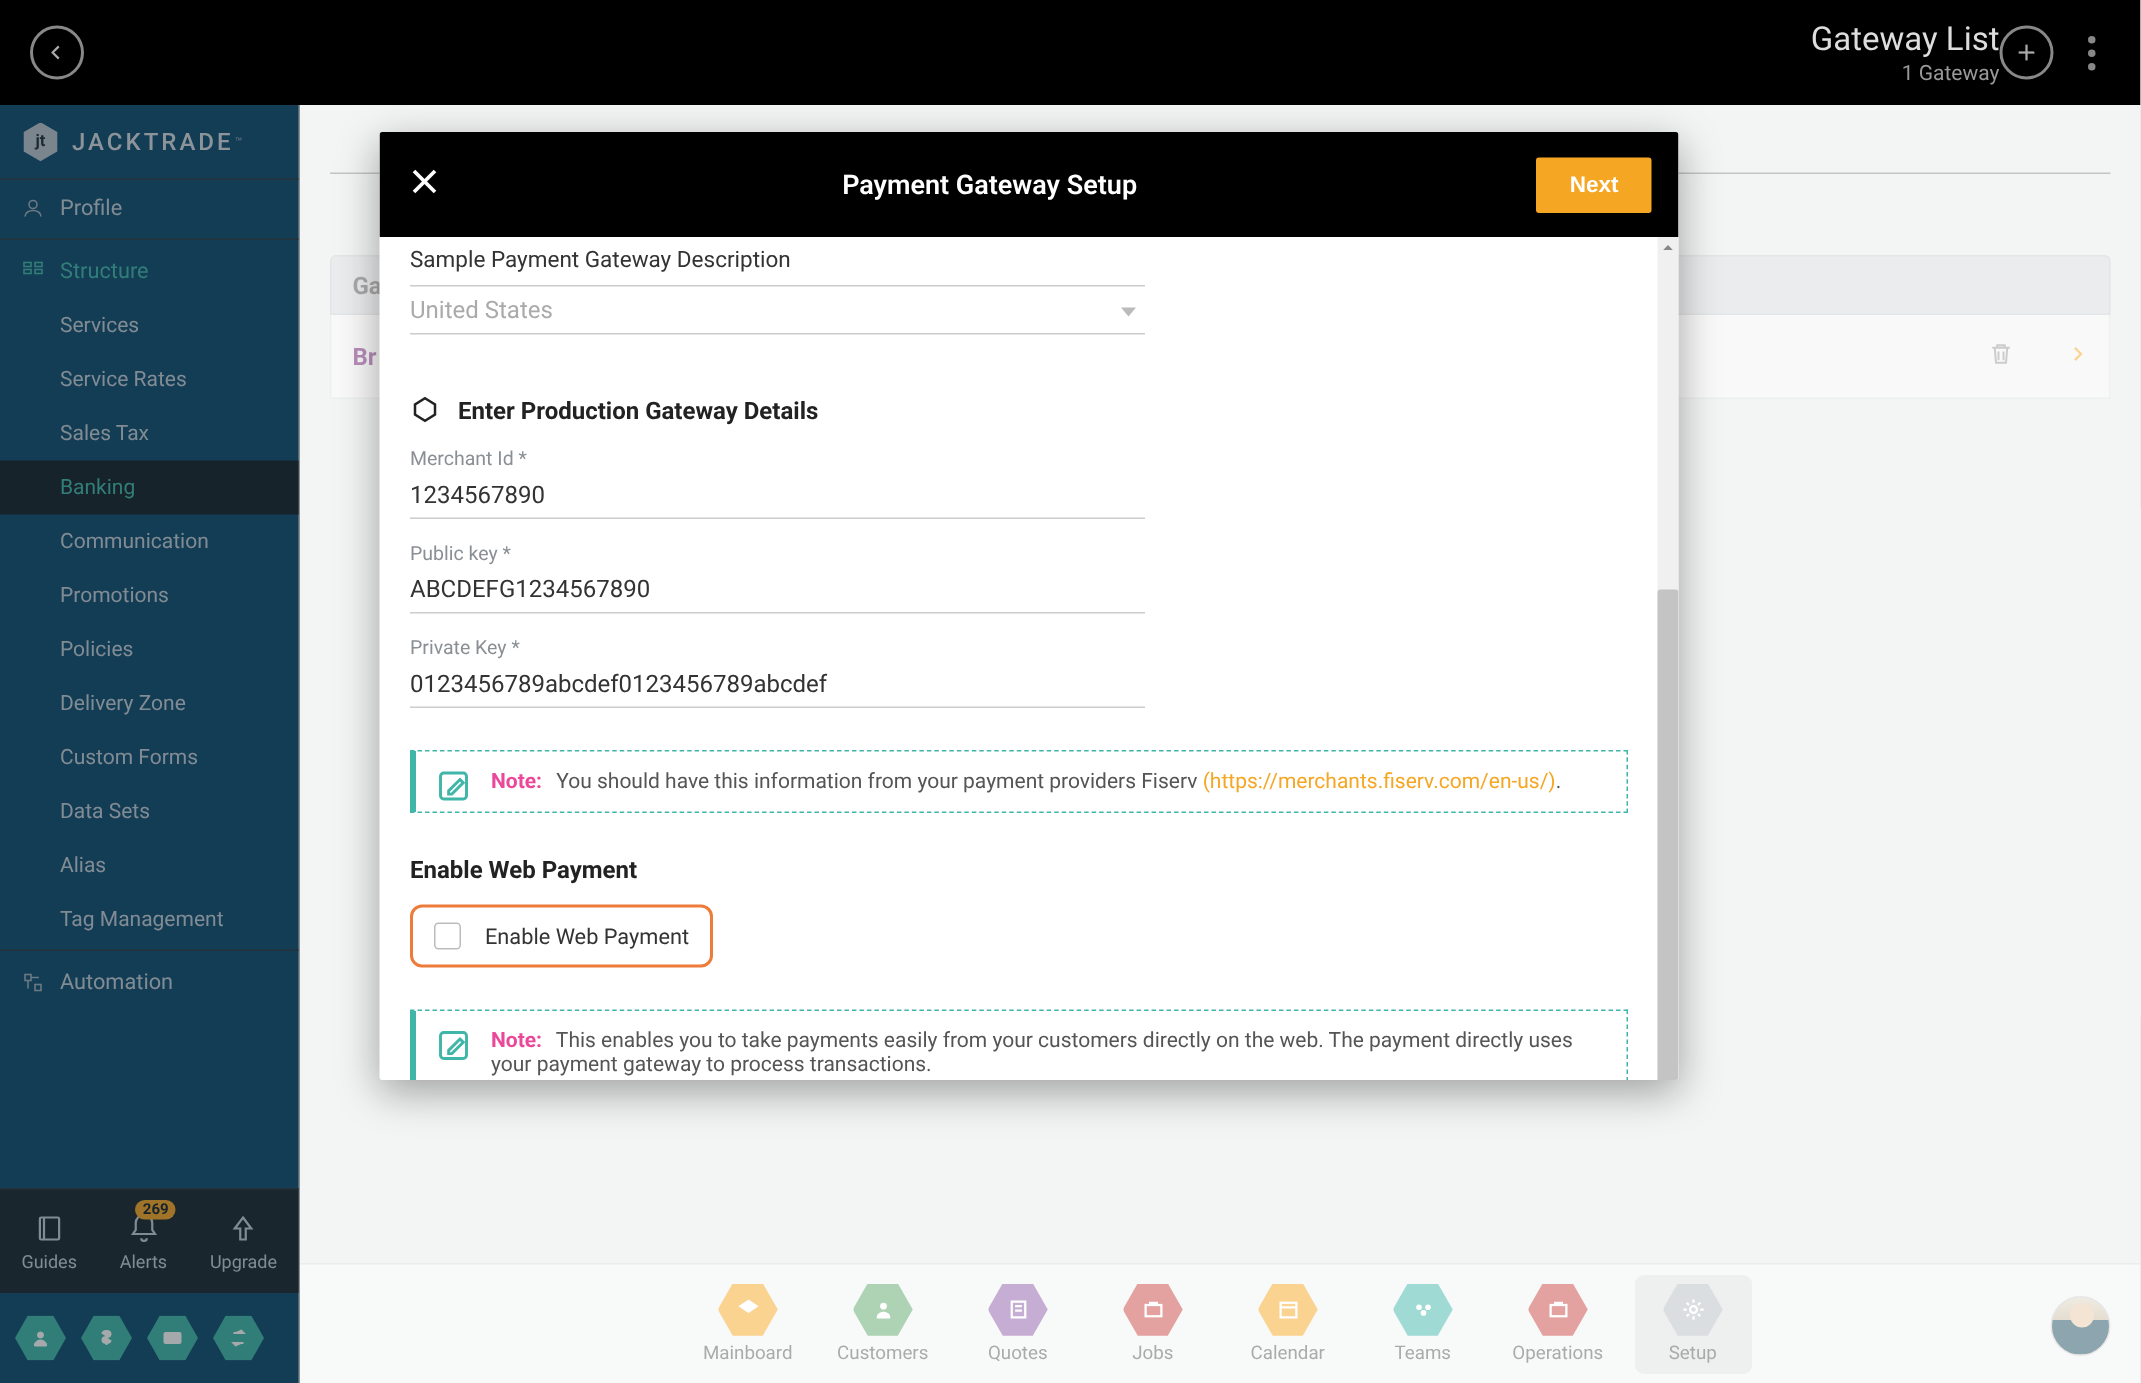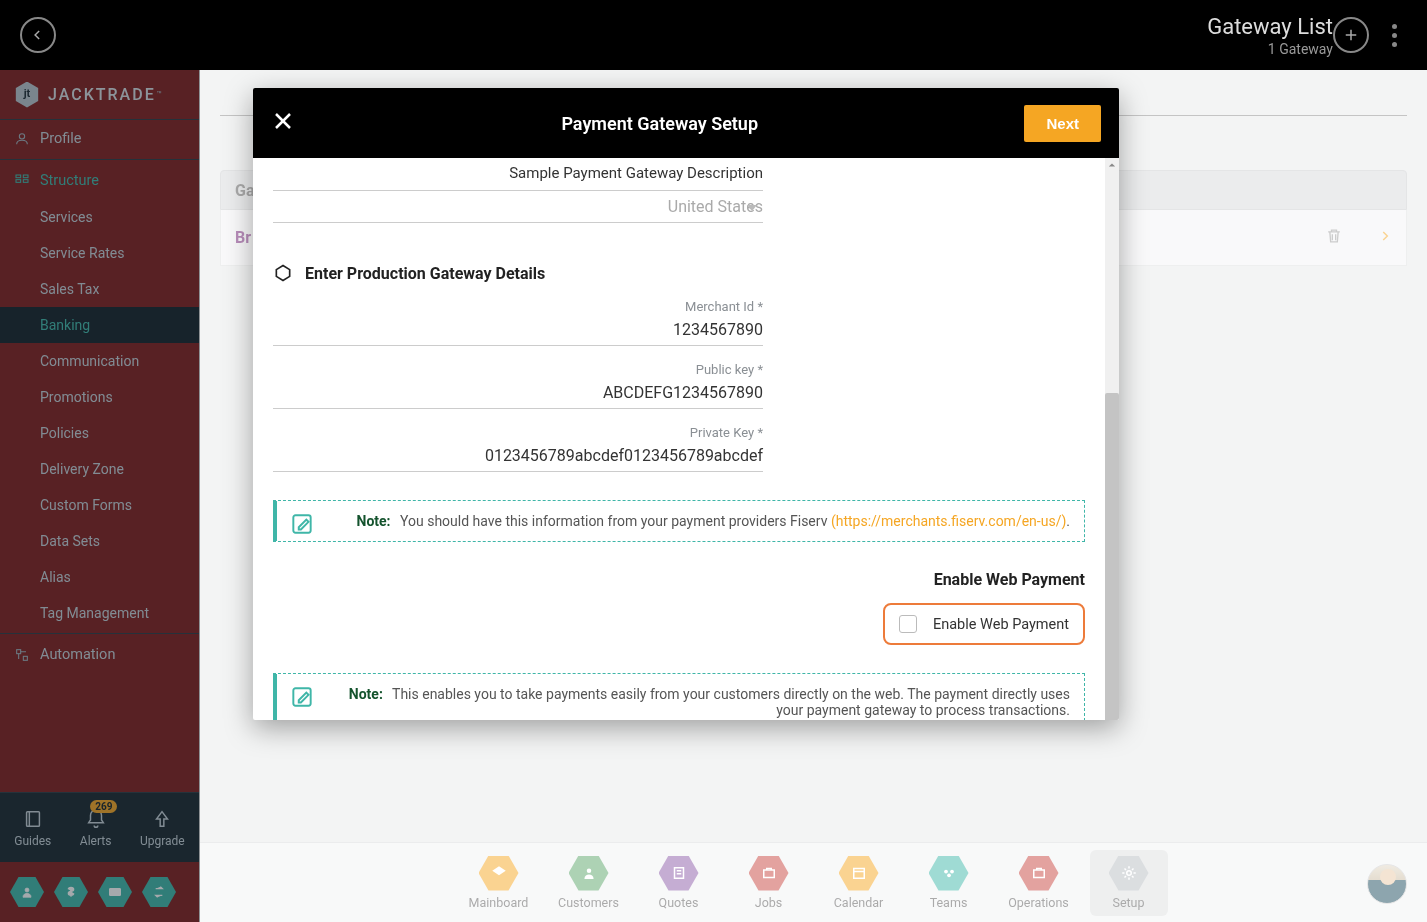--- a/index.html
+++ b/index.html
@@ -11,21 +11,21 @@
   .topbar .back svg { width:14px; height:14px; stroke:#aaa; fill:none; stroke-width:2.5;}
   .topbar .title-wrap { flex:1; text-align:right; }
   .topbar .title-wrap .title { font-size:22px; color:#ddd; font-weight:400;}
   .topbar .title-wrap .sub { font-size:14px; color:#999; margin-top:2px;}
   .topbar .add { width:36px; height:36px; border:2px solid #888; border-radius:50%; margin-right:10px; display:flex; align-items:center; justify-content:center; cursor:pointer;}
   .topbar .add svg { stroke:#aaa; width:18px; height:18px;}
   .topbar .kebab { width:30px; display:flex; flex-direction:column; align-items:center; gap:4px; margin-right:18px; cursor:pointer;}
   .topbar .kebab span{ width:5px;height:5px;background:#888;border-radius:50%;}
   
   
-  .sidebar { position:absolute; left:0; top:70px; bottom:0; width:199px; background:#7f1d1d; color:#b8c4cc; }
+  .sidebar { position:absolute; left:0; top:70px; bottom:0; width:199px; background:#0c4a6e; color:#b8c4cc; }
   .sidebar .logo { height:50px; display:flex; align-items:center; padding:0 14px; border-bottom:1px solid #2a3a44;}
   .sidebar .logo-badge { width:26px; height:26px; background:#b8c4cc; border-radius:4px; transform:rotate(0deg); clip-path: polygon(50% 0%, 93% 25%, 93% 75%, 50% 100%, 7% 75%, 7% 25%); position:relative;}
   .sidebar .logo-badge::after{content:"jt"; position:absolute; left:0; right:0; top:5px; text-align:center; font-size:11px; font-weight:700; color:#1b2a33;}
   .sidebar .logo-text { font-size:16px; letter-spacing:2px; margin-left:8px; color:#d6dde2; font-weight:500;}
   .sidebar .logo-tm { font-size:8px; vertical-align:top; margin-left:1px; color:#9fb0ba;}
   .sb-item { padding:10px 14px; font-size:14.5px; display:flex; align-items:center; cursor:pointer; color:#c3ced6;text-align:center;}
   .sb-item.parent svg{ width:16px; height:16px; margin-right:10px; stroke:#9fb0ba; fill:none; stroke-width:1.6;}
   .sb-item.active { color:#3fb6a8;}
   .sb-item.active svg{ stroke:#3fb6a8;}
   .sb-sub { padding:10px 14px 10px 40px; font-size:14px; cursor:pointer; color:#c3ced6;}
@@ -65,41 +65,41 @@
   .dim{ position:absolute; left:200px; top:70px; right:0; bottom:0; background:rgba(255,255,255,0.5);}
   .dim2{ position:absolute; left:0; top:70px; width:200px; bottom:0; background:rgba(30,40,48,0.4);}
   
   
   .modal{ position:absolute; left:253px; top:88px; width:866px; height:632px; background:#fff; box-shadow:0 8px 28px rgba(0,0,0,0.35); border-radius:2px; overflow:hidden;}
   .modal-header{ height:70px; background:#000; color:#fff; display:flex; align-items:center; padding:0 18px;}
   .modal-header .close{ cursor:pointer;}
   .modal-header .close svg{ width:24px; height:24px; stroke:#fff; stroke-width:2.5;}
   .modal-header .mtitle{ flex:1; text-align:center; font-size:18px; font-weight:600;}
   .modal-header .next{ background:#f5a623; color:#fff; font-weight:600; border:none; padding:10px 22px; font-size:15px; cursor:pointer; border-radius:2px;}
-  .modal-body{ position:absolute; top:70px; bottom:0; left:0; right:14px; overflow-y:auto; padding:0 20px 30px;text-align:right;}
+  .modal-body{ position:absolute; top:70px; bottom:0; left:0; right:14px; overflow-y:auto; padding:0 20px 30px;}
   .modal-body::-webkit-scrollbar{ width:14px;}
   .modal-scroll-track{ position:absolute; right:0; top:70px; bottom:0; width:14px; background:#f0f0f0;}
   .modal-scroll-thumb{ position:absolute; right:0; top:305px; width:14px; height:482px; background:#c4c4c4; border-radius:2px;}
   .modal-scroll-up{ position:absolute; right:0; top:70px; width:14px; height:14px; display:flex; align-items:center; justify-content:center;}
   .modal-scroll-up svg{ width:8px; height:8px; fill:#888;}
   
   .desc-cut{ color:#333; font-size:15px; padding:6px 0 8px; border-bottom:1px solid #ccc;}
   .field-label{ font-size:13px; color:#8a8f94; margin-top:16px;}
   .field-label .req::after{ content:" *";}
   .field-value{ font-size:16px; color:#333; padding:6px 0; border-bottom:1px solid #ccc; position:relative;}
   .field-value.select::after{ content:""; position:absolute; right:6px; top:14px; width:0;height:0;border-left:5px solid transparent;border-right:5px solid transparent;border-top:6px solid #bbb;}
   .field-value.select{ color:#aaa;}
   .section-hdr{ display:flex; align-items:center; margin-top:40px; font-weight:700; font-size:16px; color:#222;}
   .section-hdr .hexoutline{ width:20px; height:20px; margin-right:12px;}
   .section-hdr .hexoutline svg{ width:20px; height:20px; stroke:#222; fill:none; stroke-width:2;}
   
   .notebox{ margin-top:28px; padding:12px 14px 12px 50px; border:1px dashed #3fb6a8; border-left:4px solid #3fb6a8; position:relative; font-size:14px; color:#555;}
   .notebox .nicon{ position:absolute; left:12px; top:10px; width:26px; height:26px;}
   .notebox .nicon svg{ stroke:#3fb6a8; fill:none; stroke-width:1.8; width:26px; height:26px;}
-  .notebox .nlabel{ color:#14532d; font-weight:700; margin-right:6px;}
+  .notebox .nlabel{ color:#ec4899; font-weight:700; margin-right:6px;}
   .notebox a{ color:#f5a623; text-decoration:none;}
   
   .subsection-title{ margin-top:28px; font-size:16px; font-weight:700; color:#222;}
   .checkbox-highlight{ margin-top:14px; display:inline-flex; align-items:center; border:2.5px solid #ed7b3a; border-radius:8px; padding:10px 14px;}
   .checkbox-highlight .cb{ width:18px; height:18px; border:1.5px solid #bbb; border-radius:3px; margin-right:16px; cursor:pointer; background:#fff;}
   .checkbox-highlight .cblabel{ font-size:14.5px; color:#333;}
   
   .field-block{ max-width:490px;}
 </style>
 </head>

